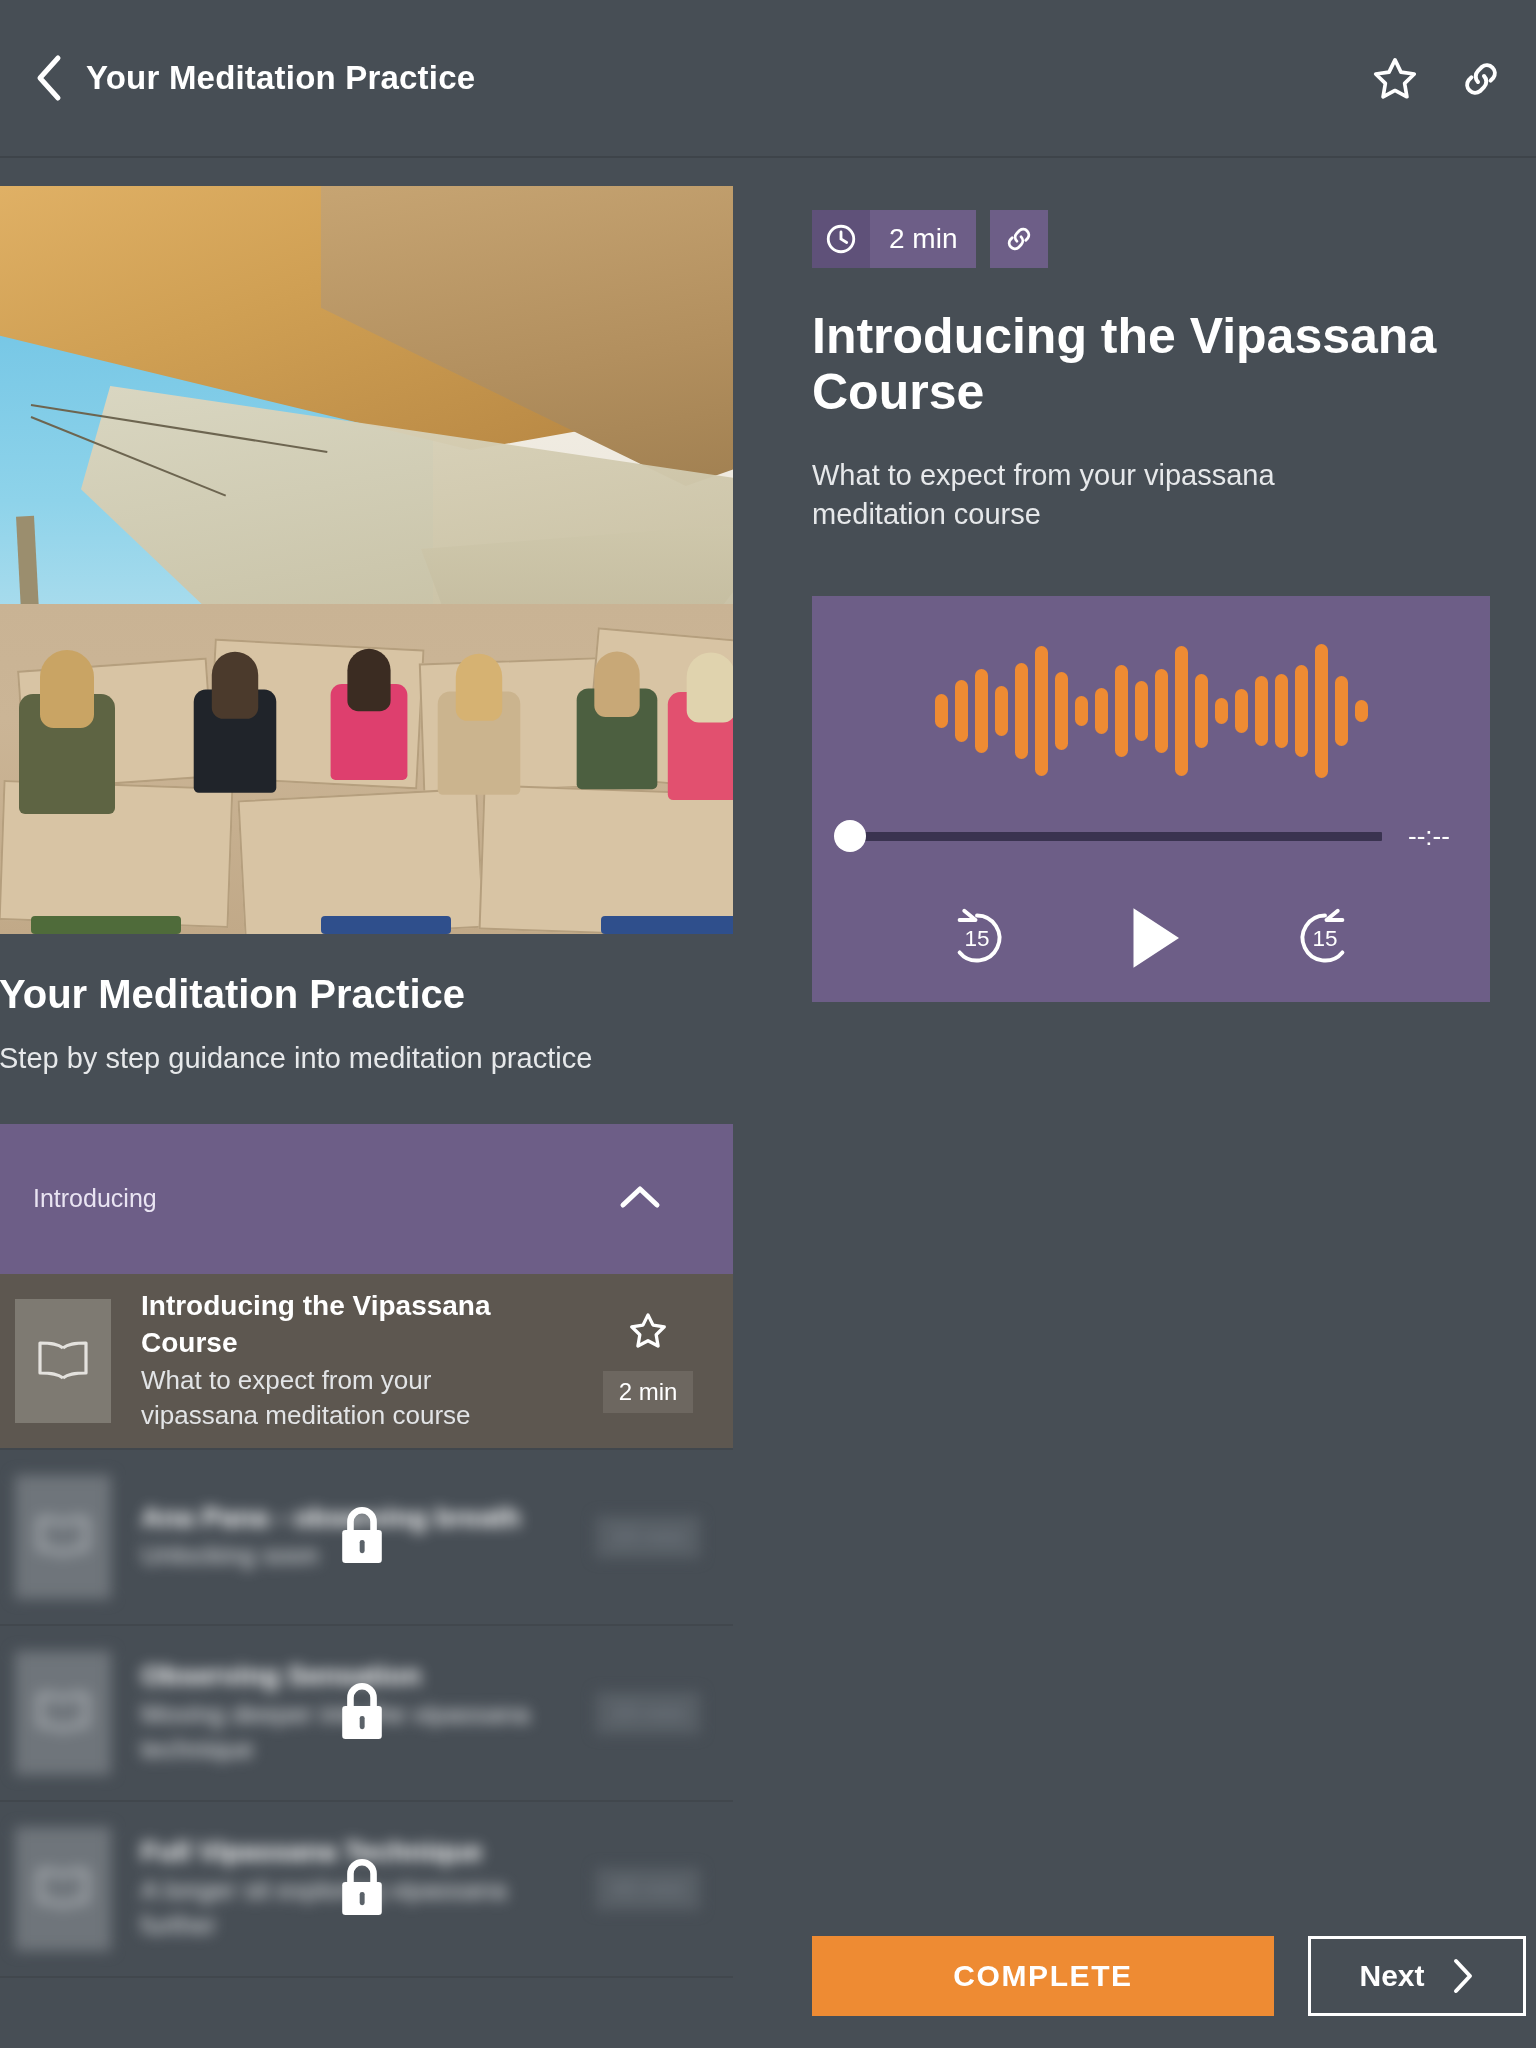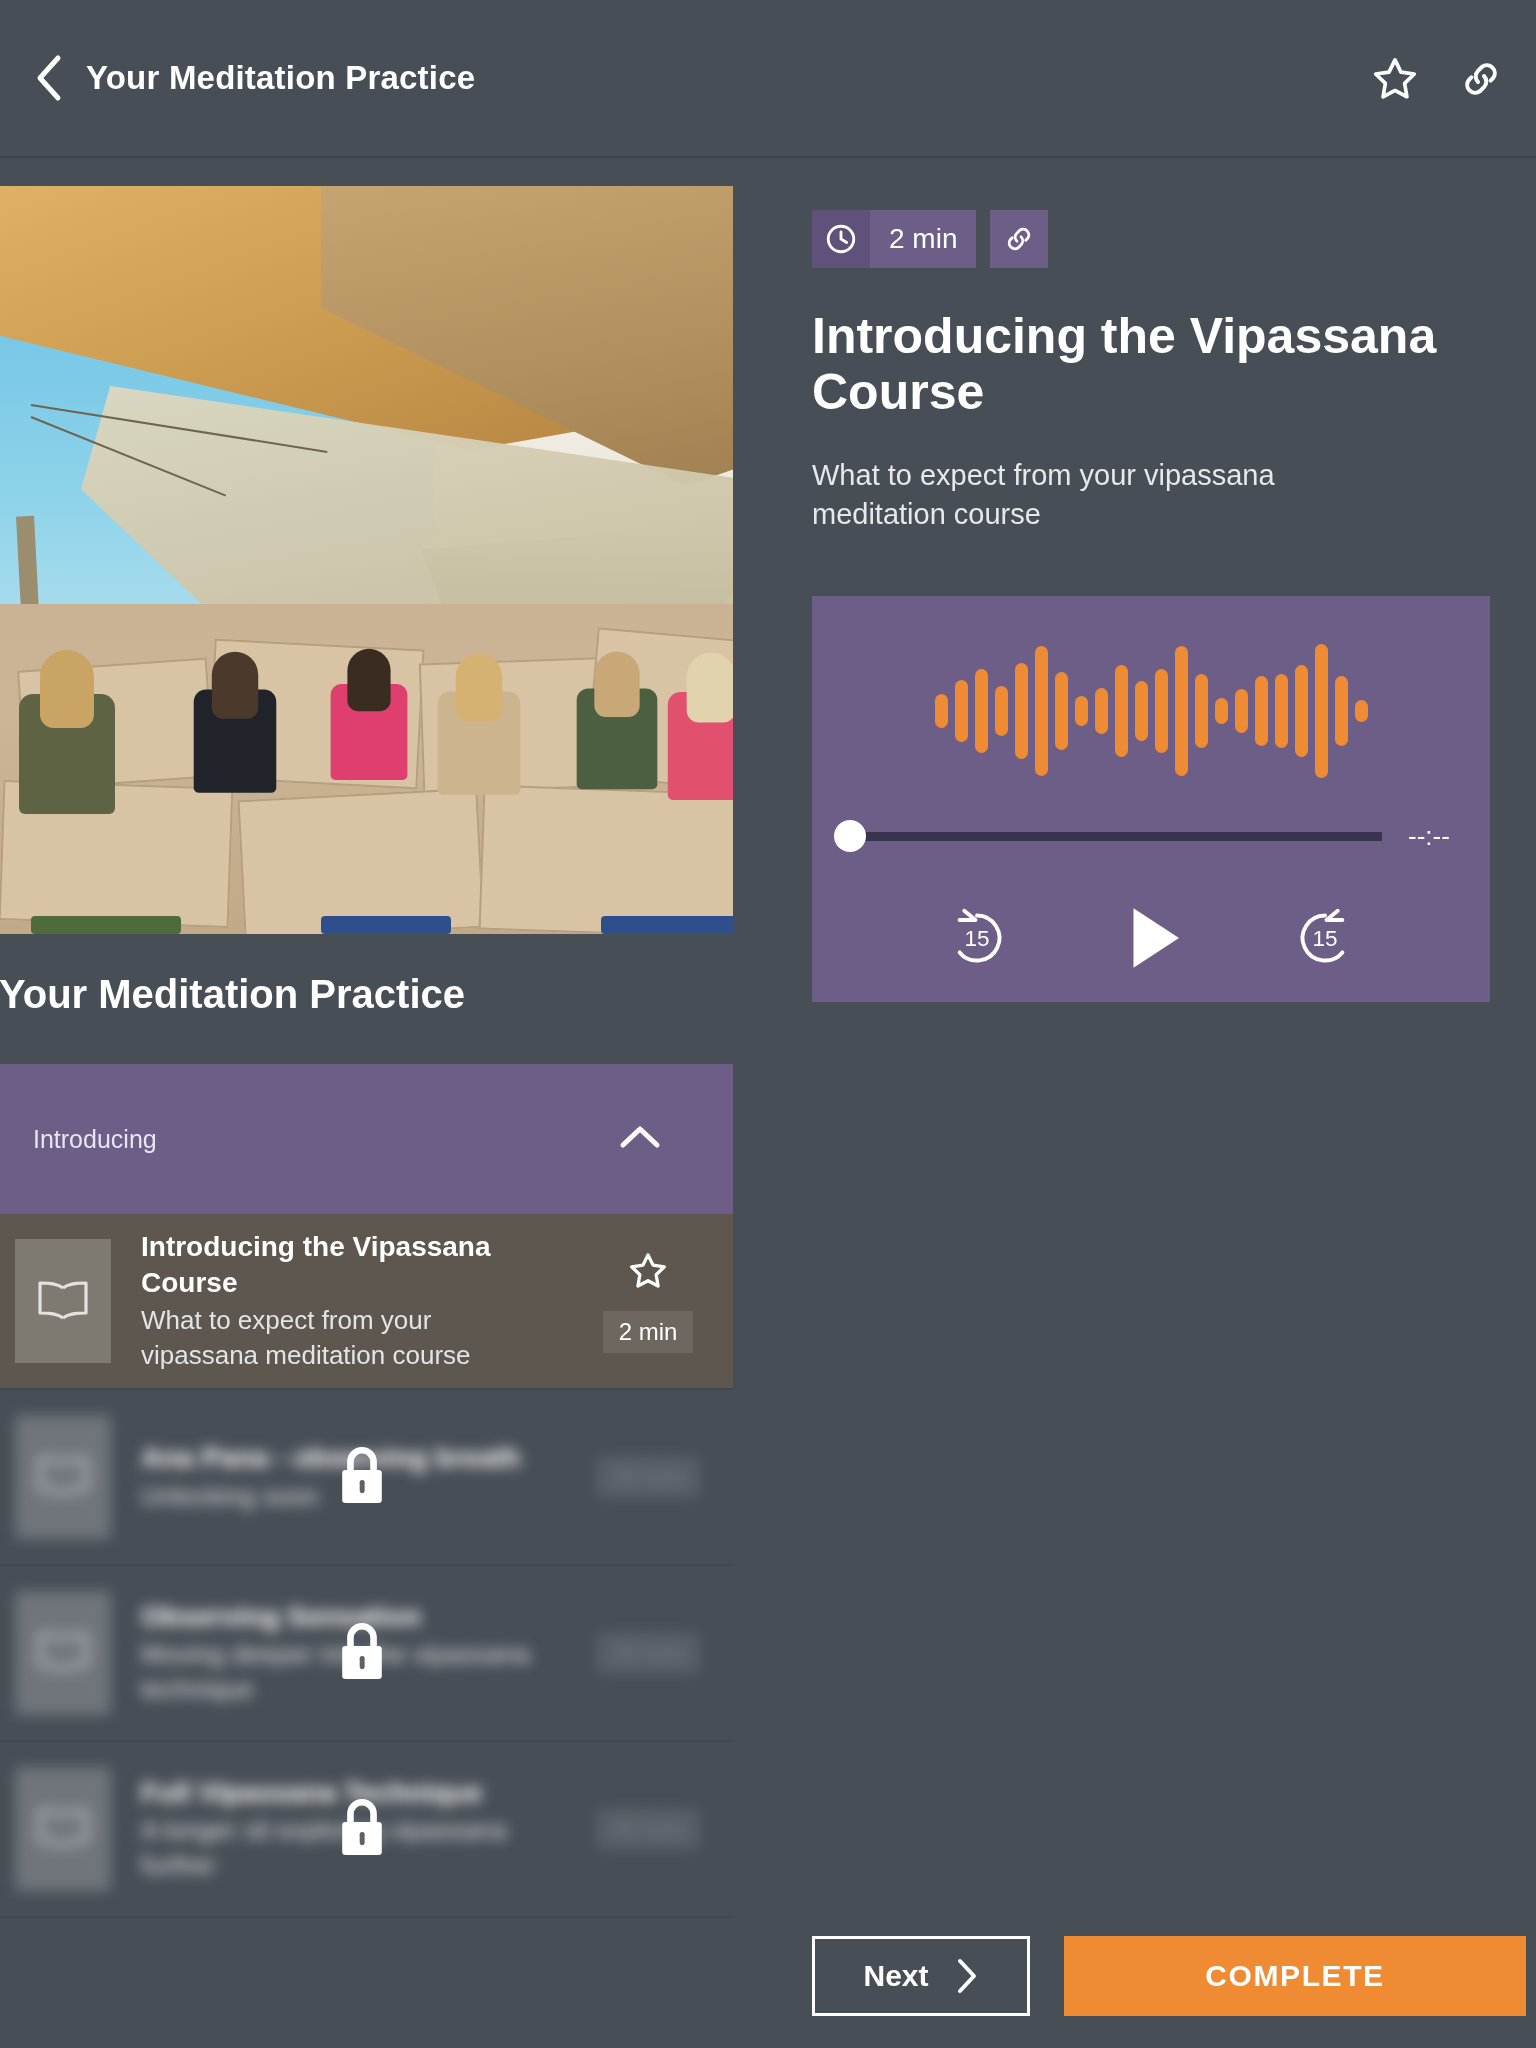--- a/index.html
+++ b/index.html
@@ -318,20 +318,21 @@
         <div class="p-head"></div>
         <div class="p-body" style="background:#e2506f;"></div>
       </div>
       <div class="mat" style="left:40px;  width:150px; background:#4f6b3a;"></div>
       <div class="mat" style="left:330px; width:130px; background:#2f4f8c;"></div>
       <div class="mat" style="left:610px; width:140px; background:#2f4f8c;"></div>
     </div>
 
     <div id="left-meta">
       <div id="course-title">Your Meditation Practice</div>
+      <div id="course-sub">Step by step guidance into meditation practice</div>
     </div>
 
     <div id="section-header">
       <div id="section-kicker">Introducing</div>
       <div id="section-chevron">
         <svg width="42" height="26" viewBox="0 0 42 26">
           <polyline points="4,21 21,5 38,21" fill="none" stroke="#ffffff" stroke-width="5" stroke-linecap="round" stroke-linejoin="round"></polyline>
         </svg>
       </div>
     </div>
@@ -518,21 +519,21 @@
             <path d="M24 9a15 15 0 1 0 11.6 24.6" fill="none" stroke="#ffffff" stroke-width="2.6" stroke-linecap="round"></path>
             <path d="M24 9h10.6M24 9l7.5-6.2" fill="none" stroke="#ffffff" stroke-width="2.6" stroke-linecap="round" stroke-linejoin="round" transform="translate(1,3)"></path>
             <text x="24" y="29" text-anchor="middle" font-family="Liberation Sans, sans-serif" font-size="15" fill="#ffffff">15</text>
           </svg>
         </div>
       </div>
     </div>
   </div>
 
   <div id="bottom-actions">
+    <button id="complete-btn">COMPLETE</button>
     <button id="next-btn">
       <span>Next</span>
       <svg width="24" height="40" viewBox="0 0 24 40">
         <polyline points="5,5 19,20 5,35" fill="none" stroke="#ffffff" stroke-width="4" stroke-linecap="round" stroke-linejoin="round"></polyline>
       </svg>
     </button>
-    <button id="complete-btn">COMPLETE</button>
   </div>
 </div>
 
 </body></html>

